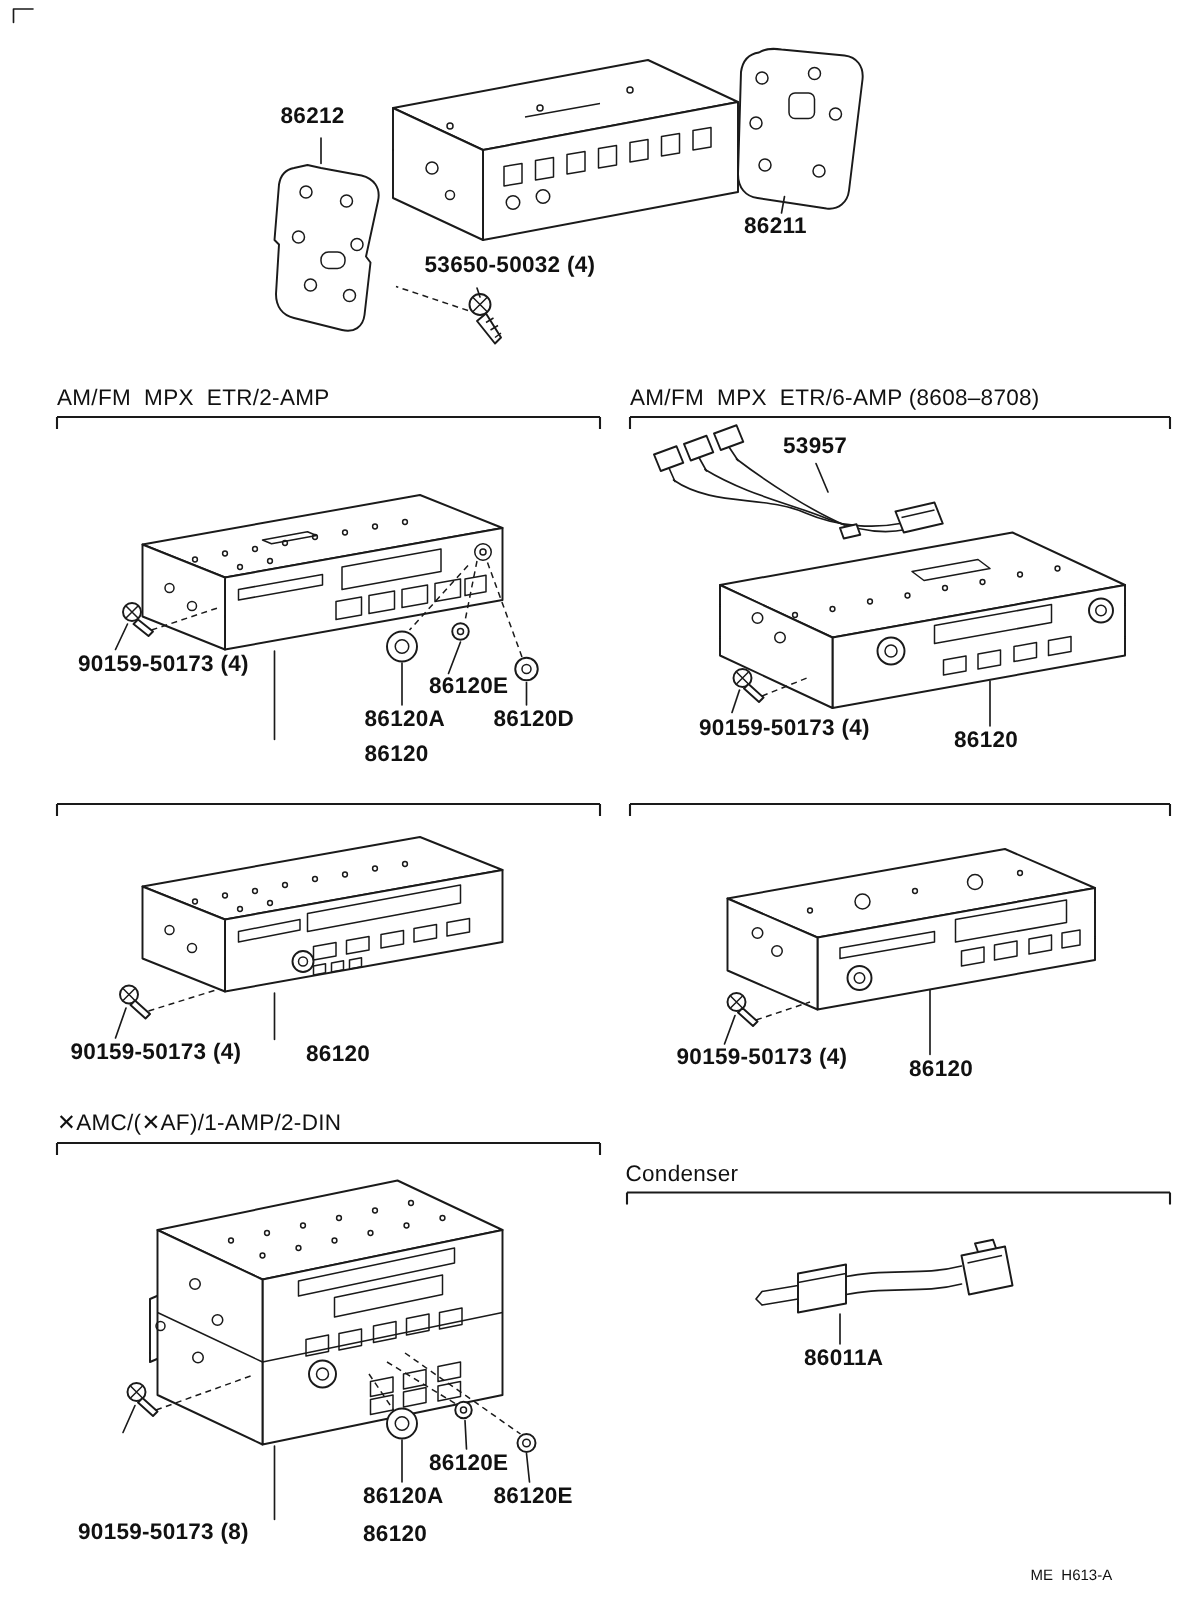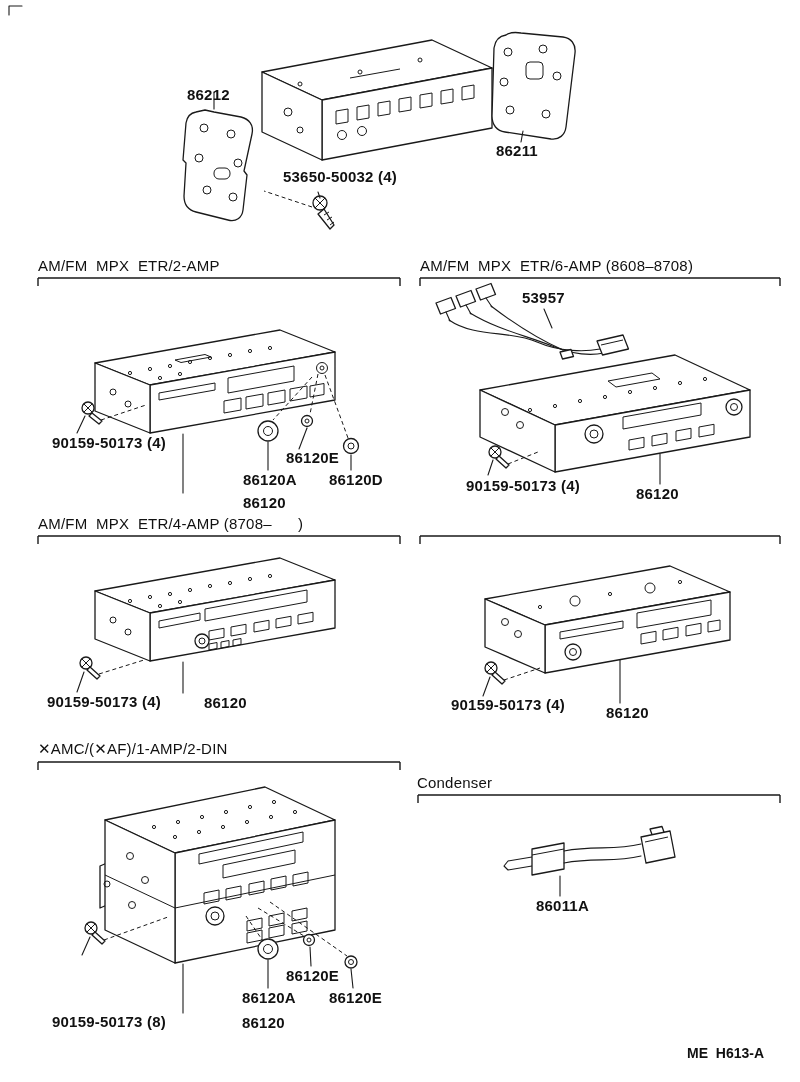--- a/index.html
+++ b/index.html
@@ -9,21 +9,21 @@
   .page{position:absolute;inset:0;background:#fff}
   svg.art{position:absolute;left:0;top:0}
   .f{fill:#fff;stroke:#1a1a1a;stroke-width:1.3;stroke-linejoin:round}
   .s{fill:none;stroke:#1a1a1a;stroke-width:1.1;stroke-linejoin:round;stroke-linecap:round}
   .t{fill:none;stroke:#1a1a1a;stroke-width:1;stroke-linejoin:round}
   .d{fill:none;stroke:#1a1a1a;stroke-width:1;stroke-dasharray:4 3}
   .dot{fill:none;stroke:#1a1a1a;stroke-width:1}
   .hr{fill:none;stroke:#1a1a1a;stroke-width:1.4}
   .lbl{position:absolute;font-size:15px;font-weight:700;white-space:pre;letter-spacing:.2px;line-height:1.05}
   .title{position:absolute;font-size:15px;font-weight:400;white-space:pre;letter-spacing:.2px;line-height:1.05}
-  .footer{position:absolute;font-size:14px;font-weight:700;white-space:pre}
+  .footer{position:absolute;font-size:10px;font-weight:400;white-space:pre}
 </style>
 </head>
 <body>
 
 <div class="page">
 
 <svg class="art" width="800" height="1082" viewBox="0 0 800 1082">
 
   <g>
     <path class="s" d="M9,15 L9,6 L22,6"></path>
@@ -333,27 +333,26 @@
     <path class="s" d="M564,851 C594,845 614,851 641,844"></path>
     <path class="s" d="M564,863 C594,857 614,863 641,856"></path>
     <path class="f" d="M650,829 l12,-2.5 2.5,7 -12,2.5 z"></path>
     <path class="f" d="M641,837 L670,831 L675,857 L646,863 Z"></path>
     <path class="t" d="M645,842 L668,837"></path>
     <path class="s" d="M560,876 L560,896"></path>
   </g>
 
 </svg>
 
-<div class="lbl" style="left:187px;top:87px">86212</div>
+<div class="lbl" style="left:187px;top:70px">86212</div>
 <div class="lbl" style="left:496px;top:143px">86211</div>
 <div class="lbl" style="left:283px;top:169px">53650-50032 (4)</div>
 
 <div class="title" style="left:38px;top:258px">AM/FM  MPX  ETR/2-AMP</div>
 <div class="title" style="left:420px;top:258px">AM/FM  MPX  ETR/6-AMP (8608–8708)</div>
-<div class="title" style="left:38px;top:516px">AM/FM  MPX  ETR/4-AMP (8708–      )</div>
 <div class="title" style="left:38px;top:741px">✕AMC/(✕AF)/1-AMP/2-DIN</div>
 <div class="title" style="left:417px;top:775px">Condenser</div>
 
 <div class="lbl" style="left:52px;top:435px">90159-50173 (4)</div>
 <div class="lbl" style="left:286px;top:450px">86120E</div>
 <div class="lbl" style="left:243px;top:472px">86120A</div>
 <div class="lbl" style="left:329px;top:472px">86120D</div>
 <div class="lbl" style="left:243px;top:495px">86120</div>
 
 <div class="lbl" style="left:522px;top:290px">53957</div>

